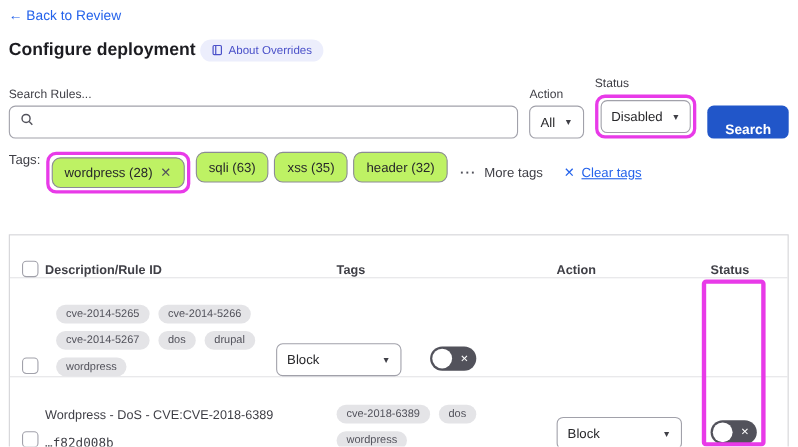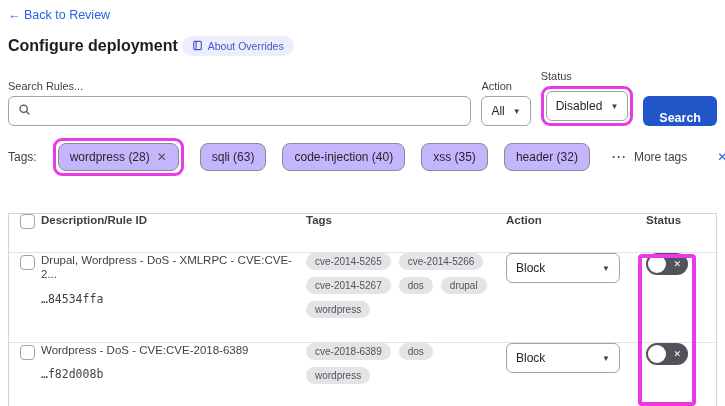--- a/index.html
+++ b/index.html
@@ -38,35 +38,35 @@
     font-family:"Liberation Sans",sans-serif;background:transparent}
   .select{display:inline-flex;align-items:center;justify-content:space-between;gap:8px;
     border:1px solid var(--border);border-radius:6px;background:#fff;height:30px;
     padding:12px 9px;font-size:12px;color:var(--tx);cursor:pointer;white-space:nowrap}
   .caret{font-size:8px;color:var(--tx2)}
   .hl{border:3px solid var(--hl);border-radius:9px;padding:2px;display:inline-flex;background:#fff}
   .btn-primary{background:var(--btn);color:#fff;border:none;border-radius:6px;height:30px;
     padding:15px 16px;font-size:12.5px;font-weight:bold;font-family:"Liberation Sans",sans-serif;cursor:pointer}
 
   
-  .tags-row{display:flex;align-items:center;gap:16px;margin-top:12px}
+  .tags-row{display:flex;gap:5px;margin-top:12px}
   .tags-label{font-size:12px;color:var(--tx2)}
   .fpill{display:inline-flex;align-items:center;gap:7px;border:1px solid #8b8b94;border-radius:8px;
-    background:#c4b5fd;height:28px;padding:0 11px;font-size:12px;color:var(--tx);cursor:pointer;white-space:nowrap}
+    background:#bef264;height:28px;padding:0 11px;font-size:12px;color:var(--tx);cursor:pointer;white-space:nowrap}
   .fpill .x{font-size:12px;color:#52525b}
   .more-tags{display:inline-flex;align-items:center;gap:7px;font-size:12px;color:var(--tx2);
     margin-left:6px;cursor:pointer;white-space:nowrap}
   .dots{letter-spacing:1px;font-weight:bold;color:#52525b}
   .clear-tags{display:inline-flex;align-items:center;gap:6px;color:var(--link);font-size:12px;
     margin-left:14px;cursor:pointer;white-space:nowrap}
   .clear-tags .lbl{text-decoration:underline}
 
   
   .tbl{position:relative;border:1px solid #d4d4d8;margin-top:37px;width:709px;background:#fff}
-  .trow{display:flex;align-items:flex-start}
+  .trow{display:flex;align-items:flex-end}
   .trow + .trow{border-top:1px solid var(--line)}
   .thead{height:38px;font-weight:bold;font-size:11.5px;color:var(--tx2)}
   .c-check{width:32px;padding-left:11px;flex:none}
   .c-desc{width:255px;flex:none}
   .c-tags{width:202px;flex:none;padding-left:10px}
   .c-action{width:140px;flex:none;padding-left:8px}
   .c-status{width:78px;flex:none;padding-left:8px}
   .checkbox{display:inline-block;width:15px;height:15px;border:1px solid #a1a1aa;border-radius:4px;
     background:#fff;cursor:pointer;vertical-align:middle}
   .row1{min-height:90px}
@@ -143,23 +143,20 @@
     <span class="hl">
       <span class="fpill">
         <span>wordpress (28)</span>
         <span class="x">✕</span>
       </span>
     </span>
     <span class="fpill">
         <span>sqli (63)</span>
       </span>
     <span class="fpill">
-        <span>code-injection (40)</span>
-      </span>
-    <span class="fpill">
         <span>xss (35)</span>
       </span>
     <span class="fpill">
         <span>header (32)</span>
       </span>
     <span class="more-tags">
       <span class="dots">···</span>
       <span>More tags</span>
     </span>
     <span class="clear-tags">
@@ -173,24 +170,20 @@
     <div class="trow thead">
       <div class="c-check"><span class="checkbox"></span></div>
       <div class="c-desc">Description/Rule ID</div>
       <div class="c-tags">Tags</div>
       <div class="c-action">Action</div>
       <div class="c-status">Status</div>
     </div>
 
     <div class="trow row1">
       <div class="c-check"><span class="checkbox"></span></div>
-      <div class="c-desc">
-        <div class="desc-line">Drupal, Wordpress - DoS - XMLRPC - CVE:CVE-2...</div>
-        <div class="rule-id">…84534ffa</div>
-      </div>
       <div class="c-tags">
         <div class="tagwrap">
           <span class="tpill">cve-2014-5265</span>
           <span class="tpill">cve-2014-5266</span>
           <span class="tpill">cve-2014-5267</span>
           <span class="tpill">dos</span>
           <span class="tpill">drupal</span>
           <span class="tpill">wordpress</span>
         </div>
       </div>

